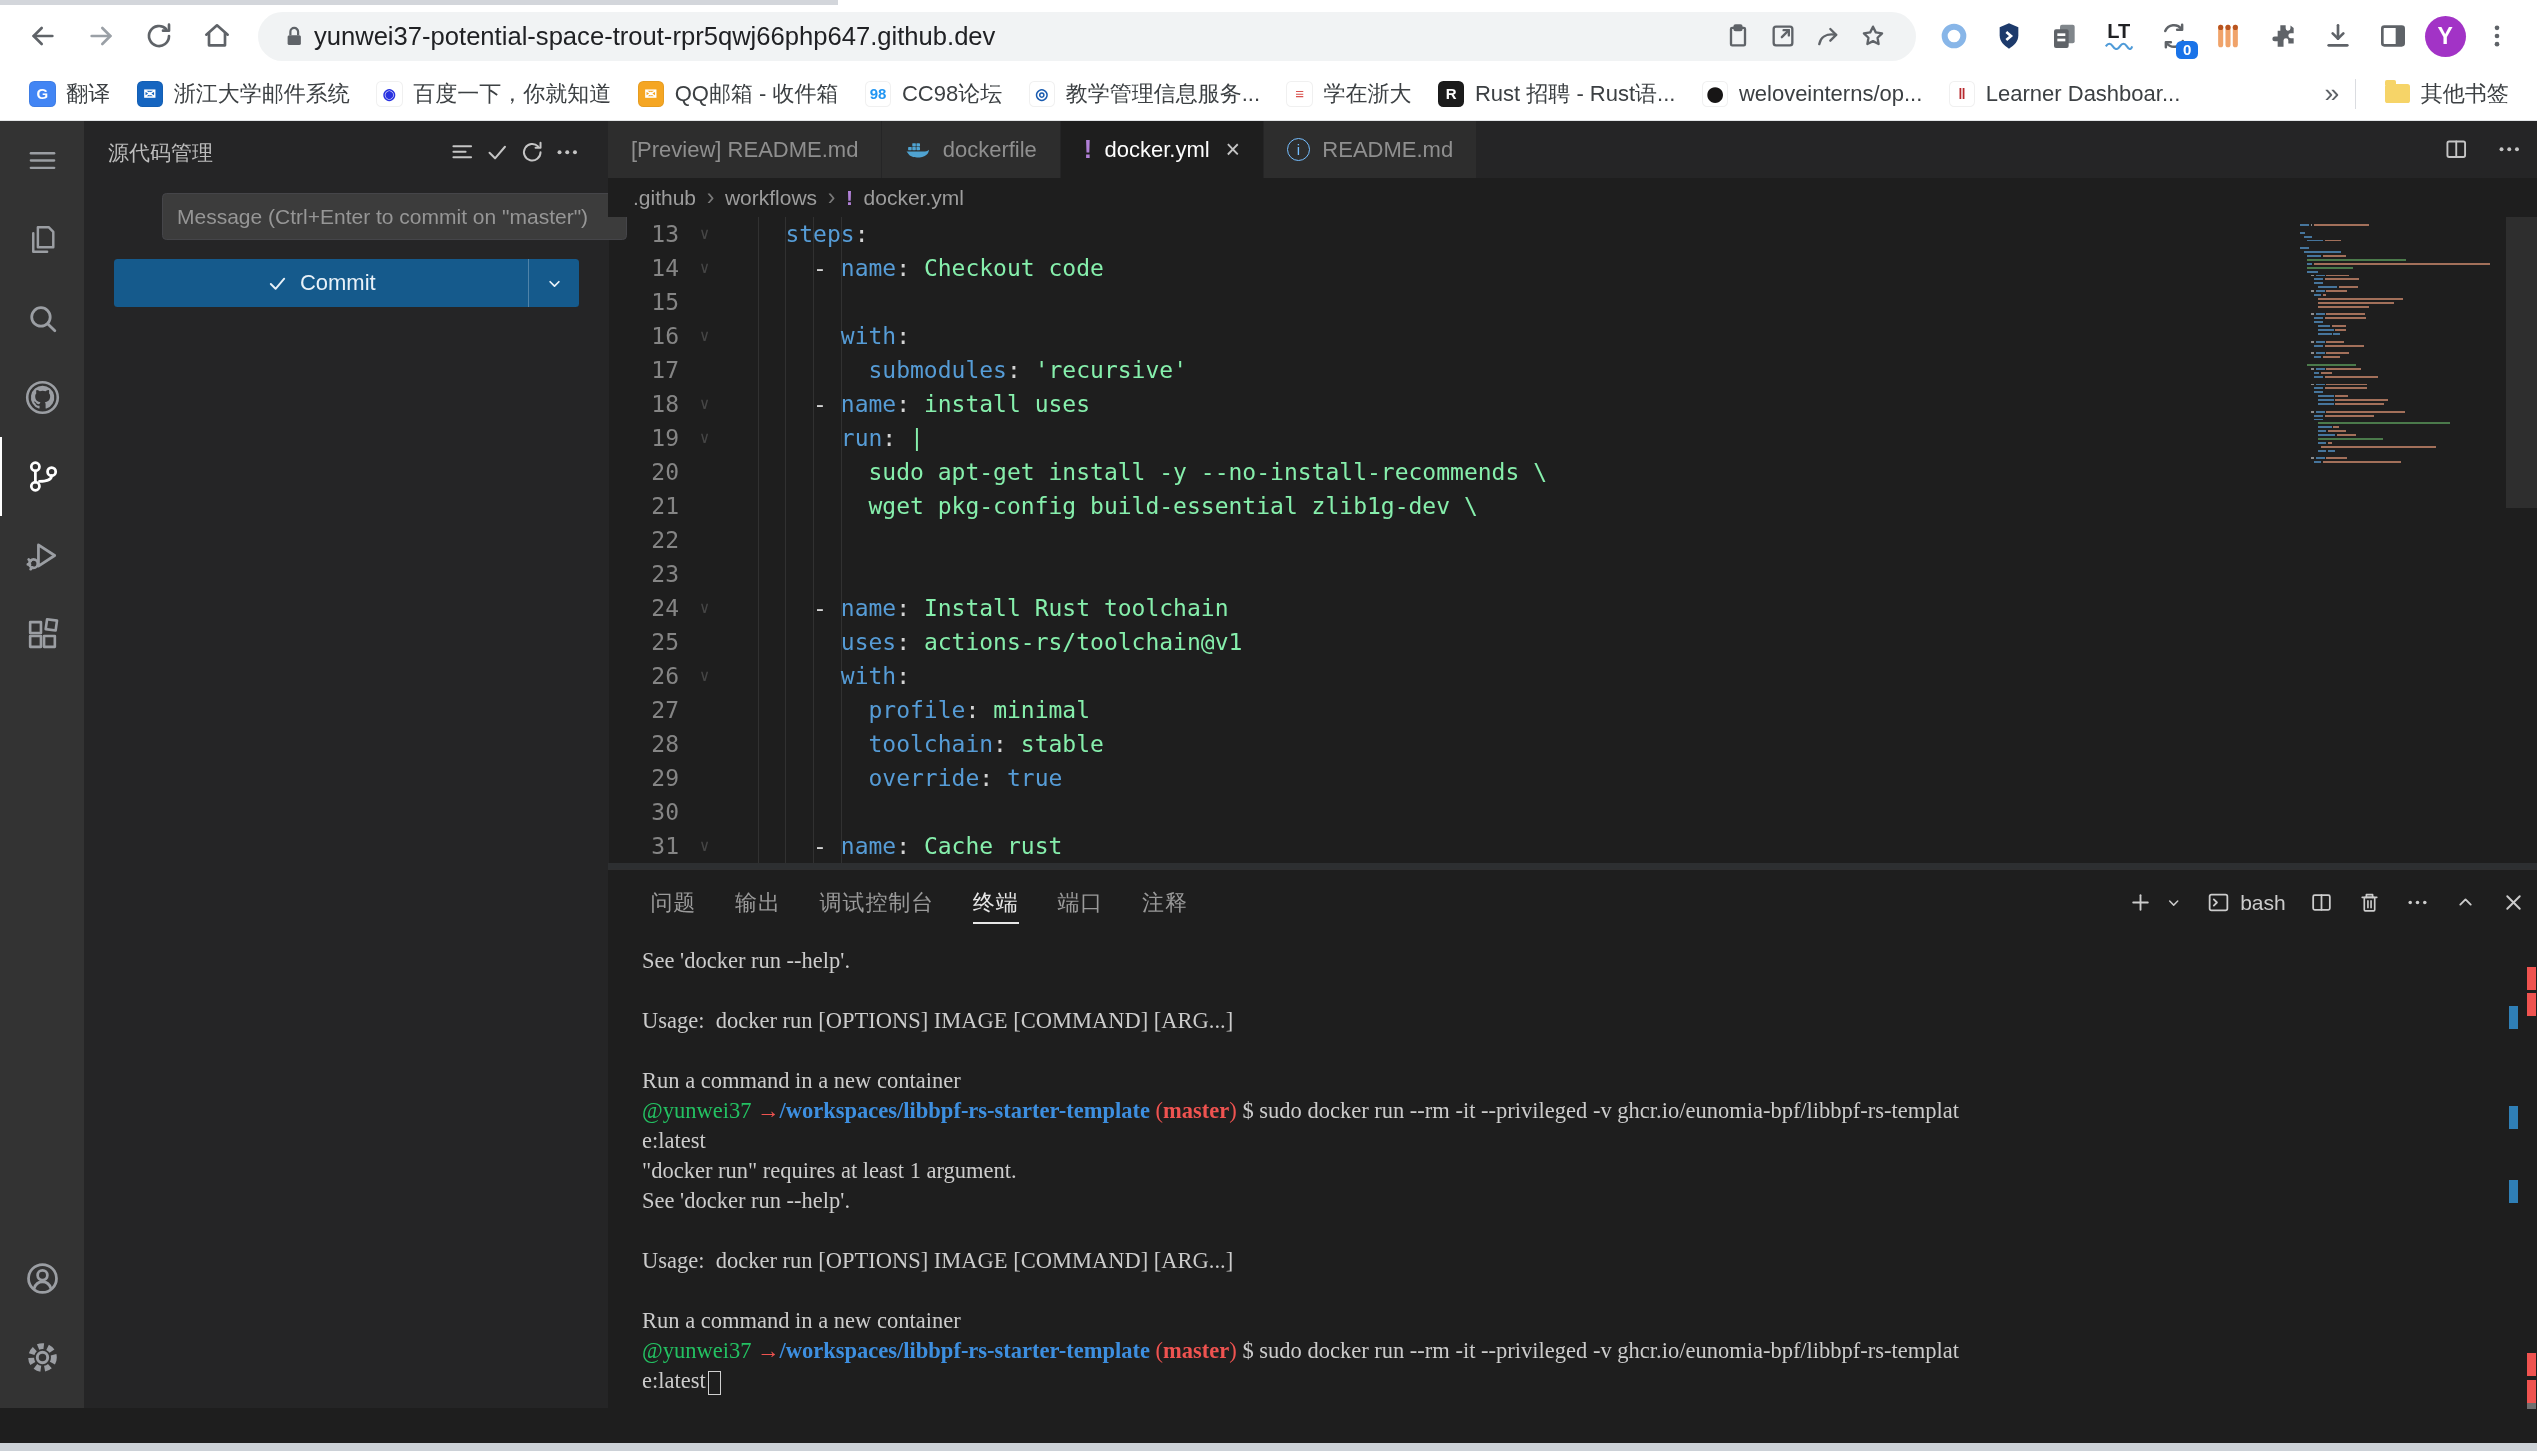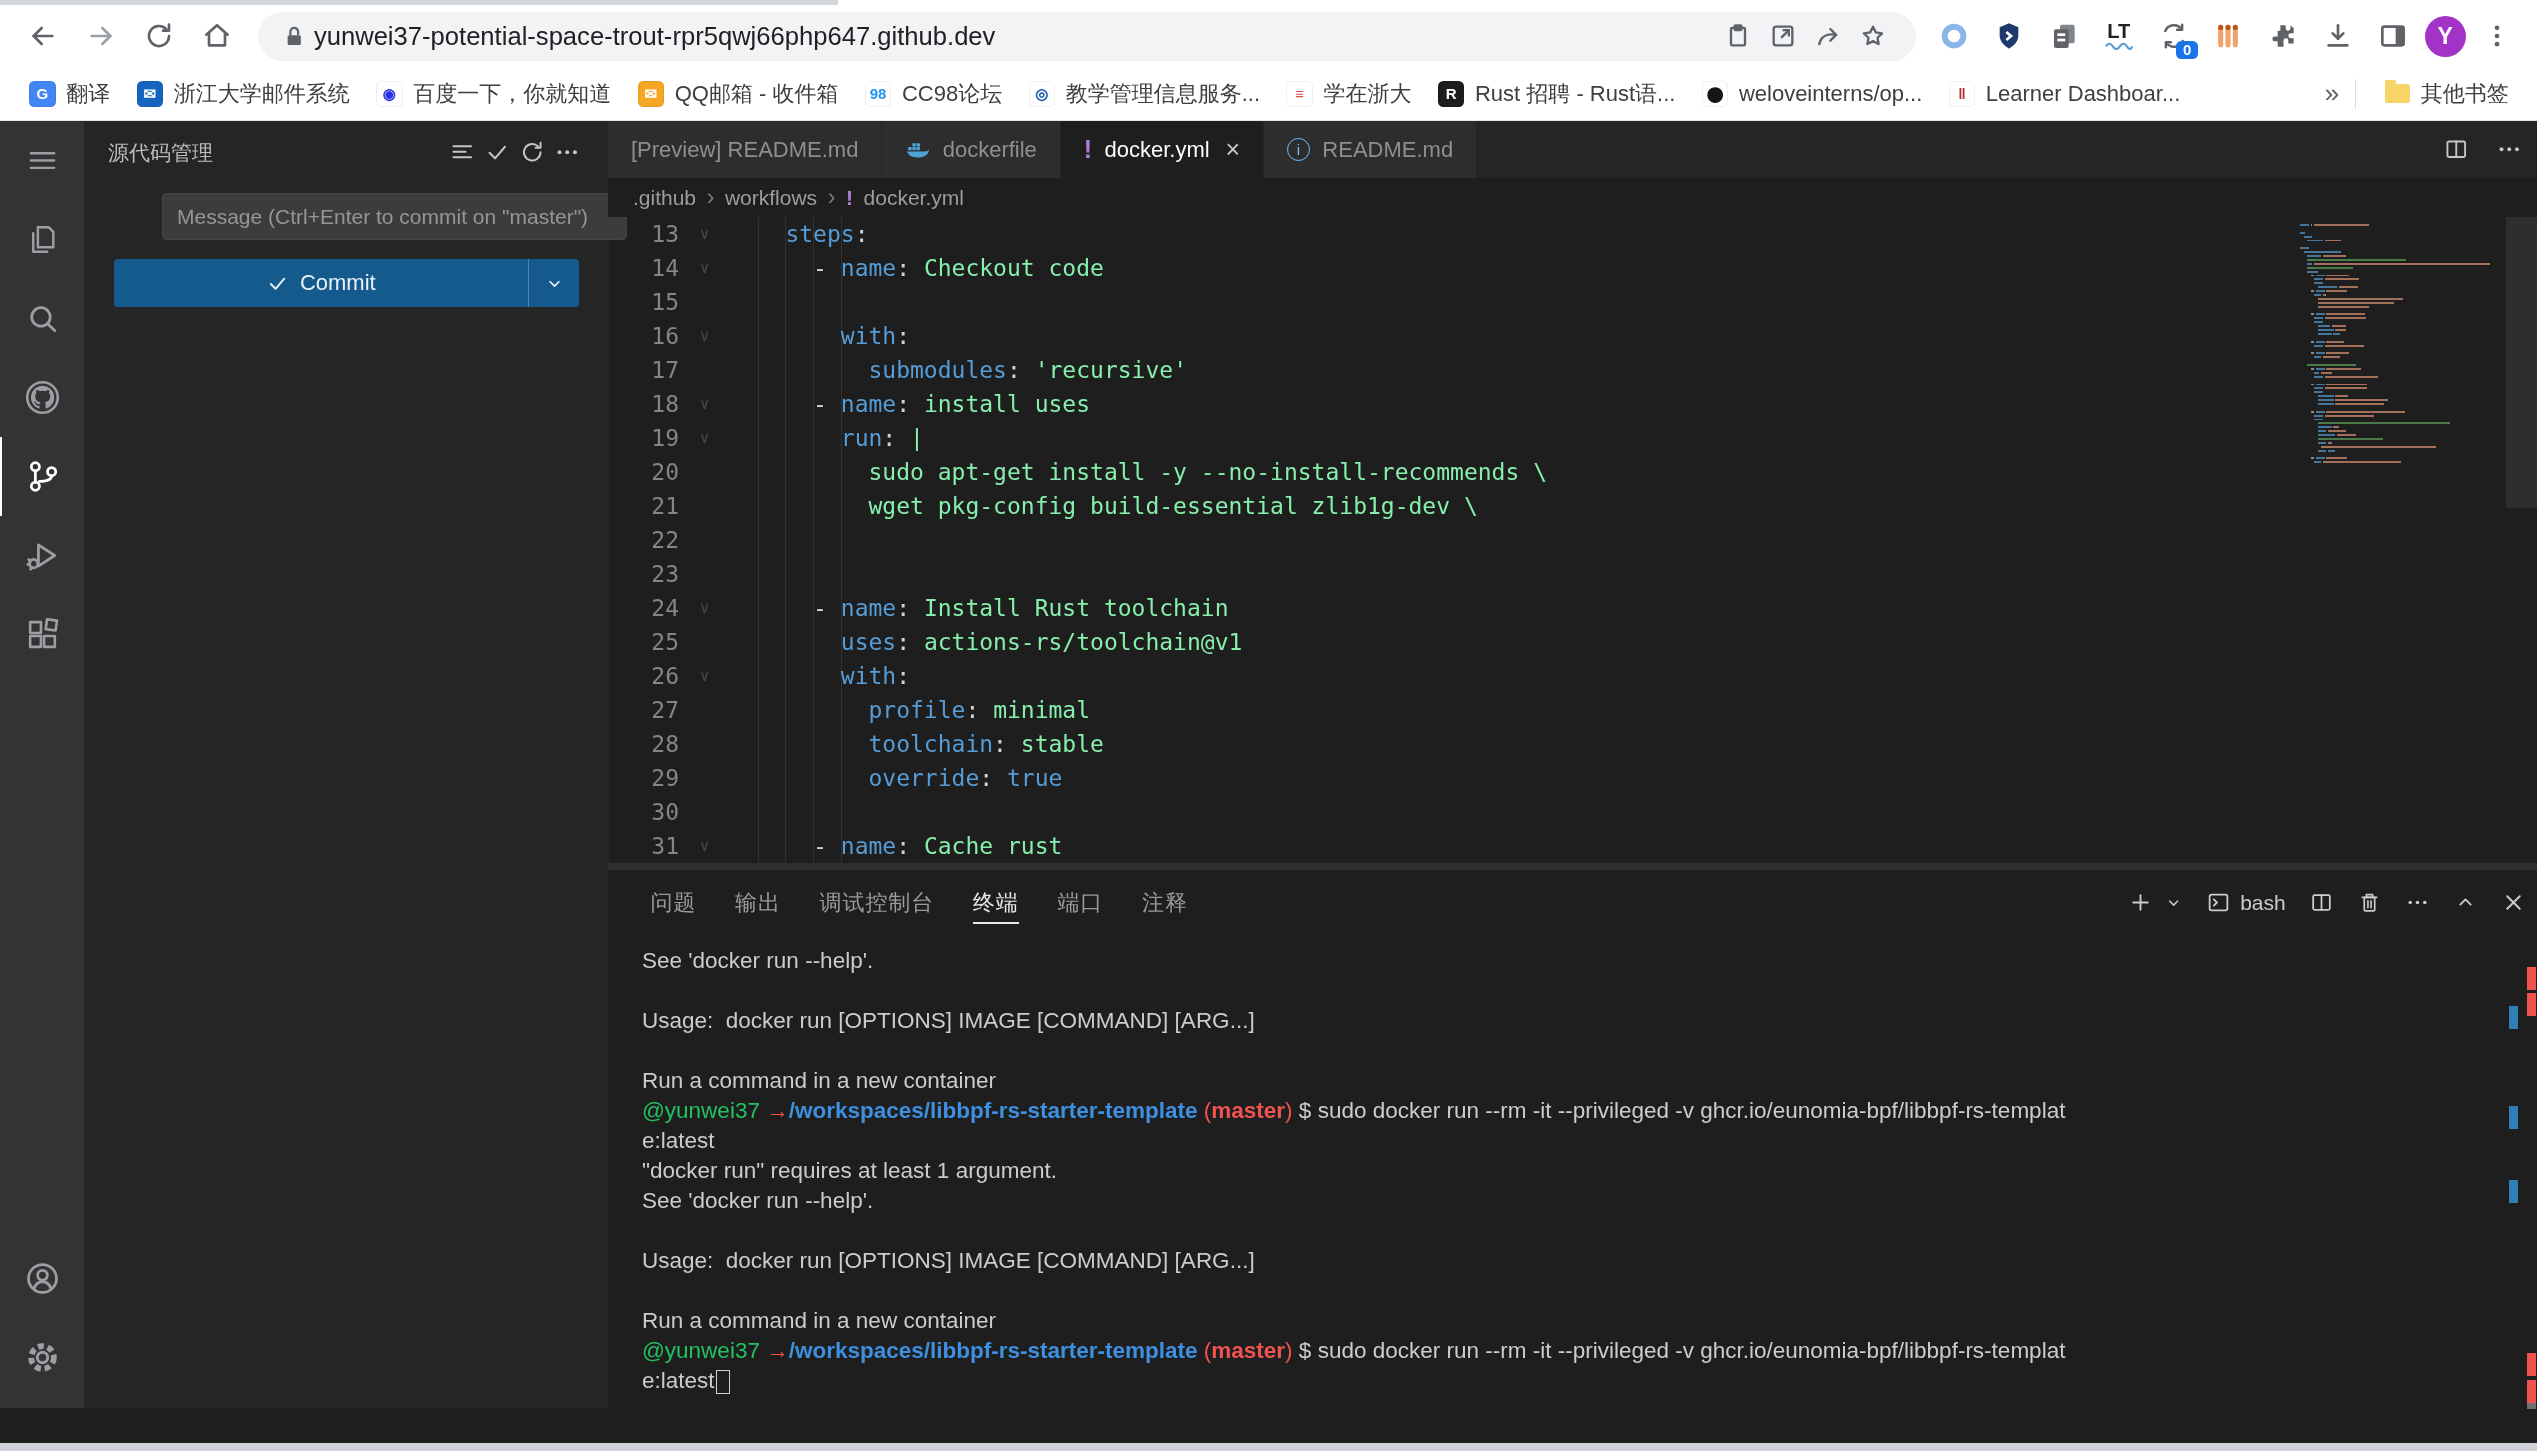--- a/index.html
+++ b/index.html
@@ -74,21 +74,21 @@
   .mm-b { background:#46759c; } .mm-o { background:#a3705a; } .mm-g { background:#4b7a4b; } .mm-w { background:#8b8b8b; }
   .vslider { position:absolute; top:0; right:0; width:32px; height:291px; background:rgba(121,121,121,.18); }
 
   .panel { position:absolute; left:608px; top:748px; right:0; height:540px; background:#1e1e1e; border-top:0.9px solid #2f2f30; overflow:hidden; }
   .panel-header { height:65px; display:flex; padding:0 12.3px 0 23px; }
   .ptab { font-size:22px; color:#9a9a9a; padding:0 19.4px; height:100%; display:flex; align-items:center; position:relative; letter-spacing:0.9px; white-space:nowrap; }
   .ptab.active { color:#e7e7e7; }
   .ptab.active::after { content:""; position:absolute; left:19.4px; right:19.4px; bottom:11.5px; height:1.8px; background:#e7e7e7; }
   .panel-actions { margin-left:auto; display:flex; align-items:center; gap:23px; color:#cccccc; }
   .bash-chip { display:flex; align-items:center; gap:8.8px; font-size:21px; color:#cccccc; }
-  .term { position:absolute; top:76px; left:34px; right:16px; bottom:7px; font-family:Liberation Sans, sans-serif; font-size:22.5px; color:#cccccc; white-space:pre; overflow:hidden; }
+  .term { position:absolute; top:76px; left:34px; right:16px; bottom:7px; font-family:Liberation Serif, serif; font-size:22.5px; color:#cccccc; white-space:pre; overflow:hidden; }
   .tline { height:30px; line-height:30px; position:relative; }
   .tt { color:#cccccc; } .tg { color:#23c162; } .tr { color:#ef5350; }
   .trb { color:#ef5350; font-weight:bold; } .tbl { color:#3d8fe0; font-weight:bold; }
   .cursor { display:inline-block; width:13.2px; height:24px; border:1.8px solid #d0d0d0; vertical-align:middle; margin-left:1.8px; }
   .pmark { position:absolute; width:8.8px; height:23px; }
   .pmark-red { background:#ef5350; } .pmark-blue { background:#2f7fb6; } .pmark-gray { background:#6f6f6f; }
   .bottomstrip { position:absolute; top:1443px; left:0; width:2538px; height:8px; background:#ccd1d7; }
 </style>
 </head>
 <body>

